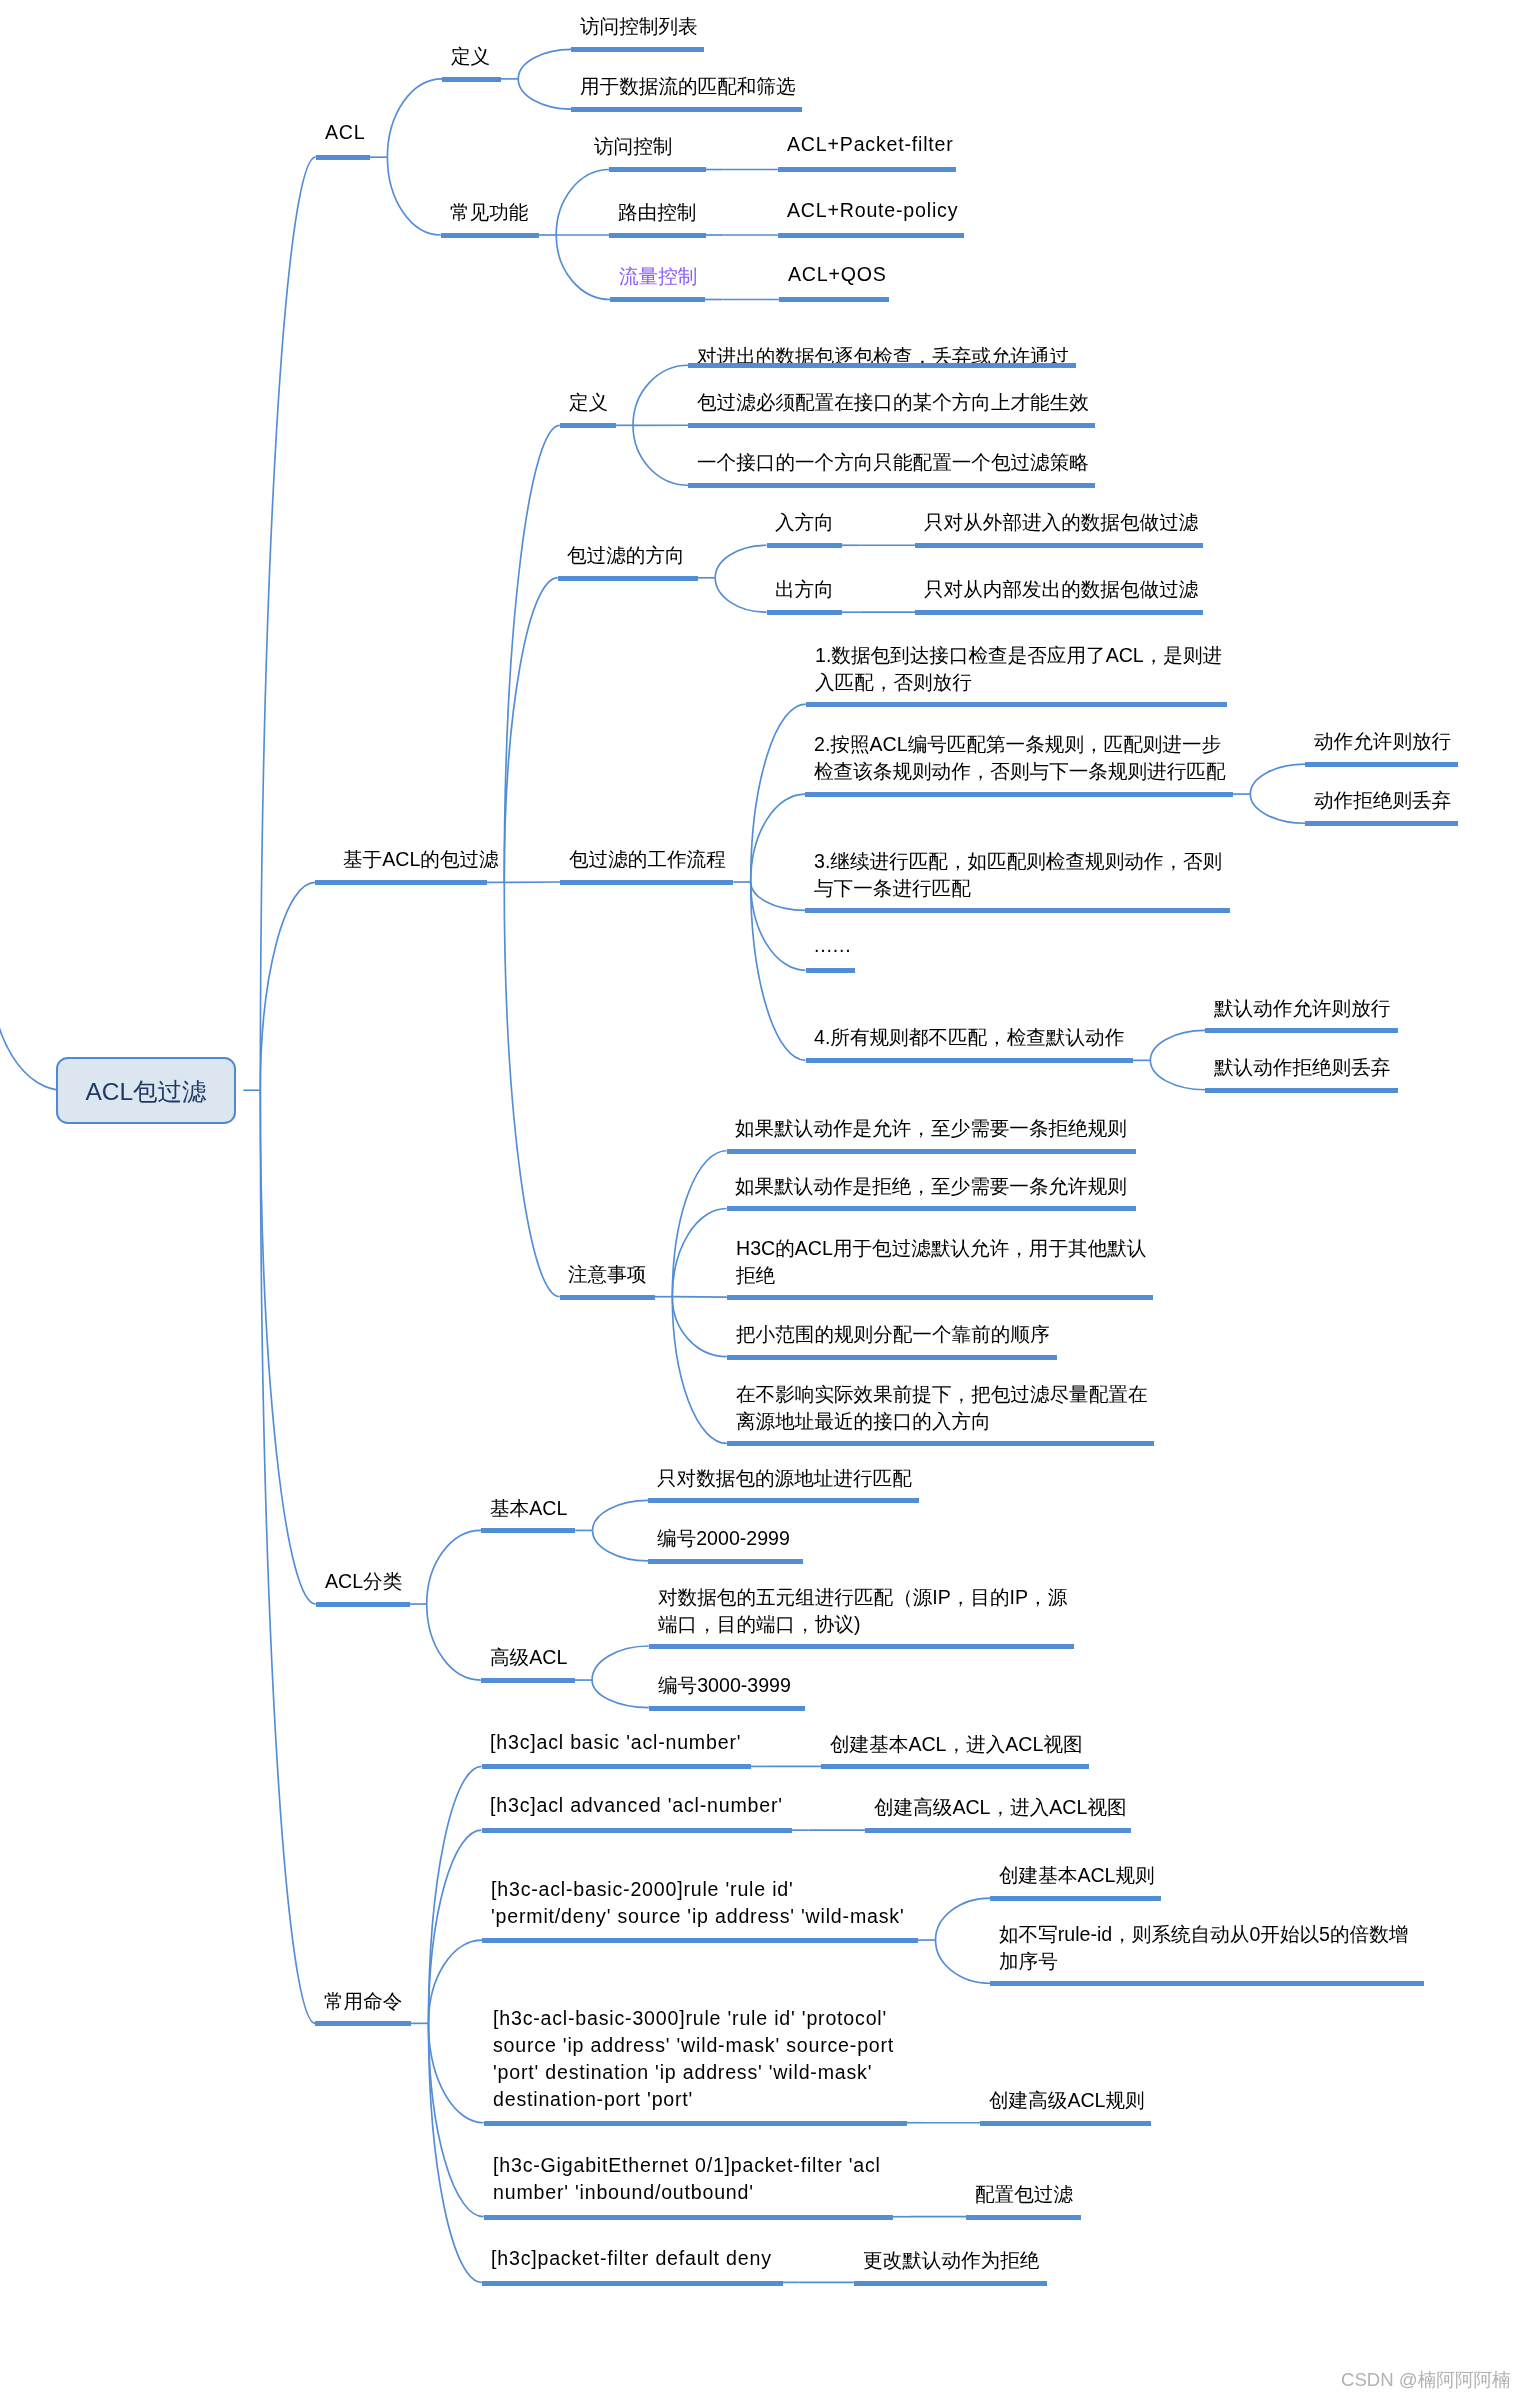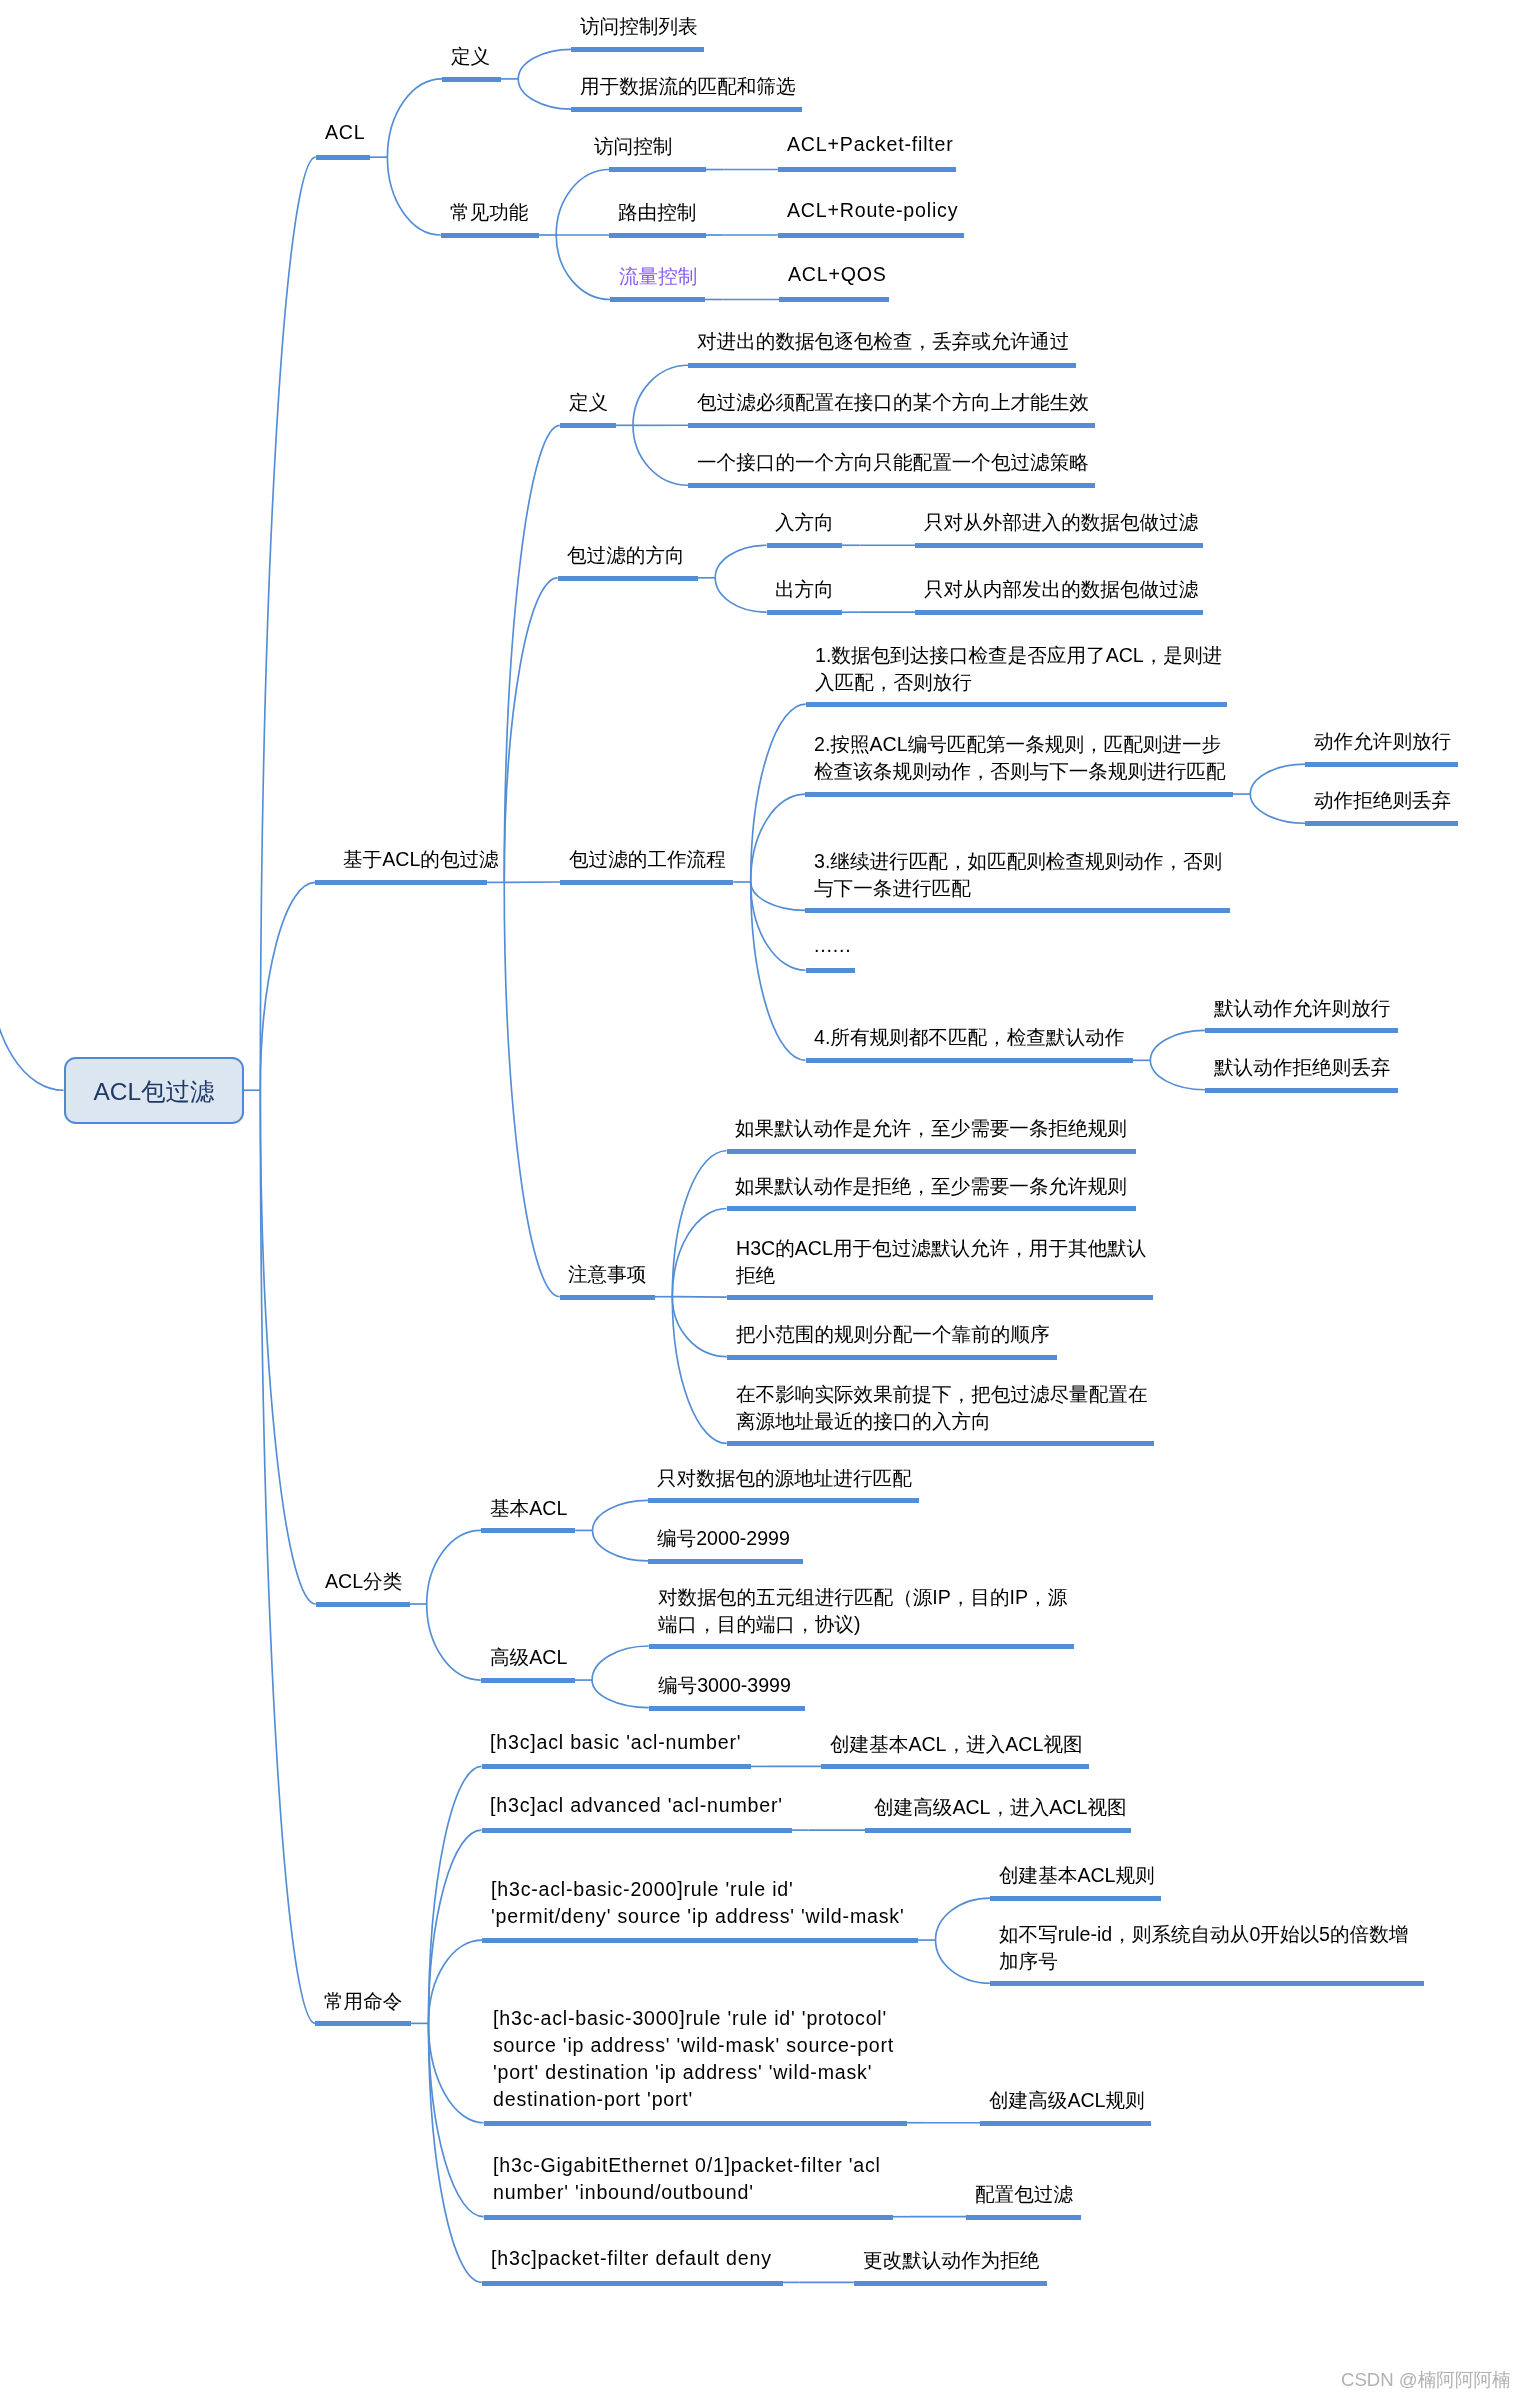--- a/index.html
+++ b/index.html
@@ -156,21 +156,21 @@
       </div>
       <div class="node">
         <div class="node-label" style="color: rgb(0, 0, 0); left: 343px; top: 846px;">基于ACL的包过滤</div>
         <div class="node-bar" style="background: rgb(83, 141, 213); left: 315px; top: 880px; width: 172px;"></div>
       </div>
       <div class="node">
         <div class="node-label" style="color: rgb(0, 0, 0); left: 569px; top: 389px;">定义</div>
         <div class="node-bar" style="background: rgb(83, 141, 213); left: 560px; top: 423px; width: 56px;"></div>
       </div>
       <div class="node">
-        <div class="node-label" style="color: rgb(0, 0, 0); left: 697px; top: 328px; font-family: Liberation Serif, serif;">对进出的数据包逐包检查，丢弃或允许通过</div>
+        <div class="node-label" style="color: rgb(0, 0, 0); left: 697px; top: 343px; font-family: Liberation Serif, serif;">对进出的数据包逐包检查，丢弃或允许通过</div>
         <div class="node-bar" style="background: rgb(83, 141, 213); left: 688px; top: 363px; width: 388px;"></div>
       </div>
       <div class="node">
         <div class="node-label" style="color: rgb(0, 0, 0); left: 697px; top: 389px;">包过滤必须配置在接口的某个方向上才能生效</div>
         <div class="node-bar" style="background: rgb(83, 141, 213); left: 688px; top: 423px; width: 407px;"></div>
       </div>
       <div class="node">
         <div class="node-label" style="color: rgb(0, 0, 0); left: 697px; top: 449px; text-align: right;">一个接口的一个方向只能配置一个包过滤策略</div>
         <div class="node-bar" style="background: rgb(83, 141, 213); left: 688px; top: 483px; width: 407px;"></div>
       </div>
@@ -348,18 +348,18 @@
       </div>
       <div class="node">
         <div class="node-label ascii" style="color: rgb(0, 0, 0); left: 491px; top: 2245px;">[h3c]packet-filter default deny</div>
         <div class="node-bar" style="background: rgb(83, 141, 213); left: 482px; top: 2281px; width: 301px;"></div>
       </div>
       <div class="node">
         <div class="node-label" style="color: rgb(0, 0, 0); left: 863px; top: 2247px;">更改默认动作为拒绝</div>
         <div class="node-bar" style="background: rgb(83, 141, 213); left: 854px; top: 2281px; width: 193px;"></div>
       </div>
     </div>
-  <div id="root-node" style="left: 64px; top: 1057px; width: 180px; height: 67px; background: rgb(220, 230, 241); border-color: rgb(80, 137, 210);">
+  <div id="root-node" style="left: 56px; top: 1057px; width: 180px; height: 67px; background: rgb(220, 230, 241); border-color: rgb(80, 137, 210);">
     <span id="root-node-label" style="color: rgb(31, 56, 100);">ACL包过滤</span>
   </div>
   <div id="watermark" style="color: rgb(178, 178, 178);">CSDN @楠阿阿阿楠</div>
 </div>
 
 
 </body></html>

